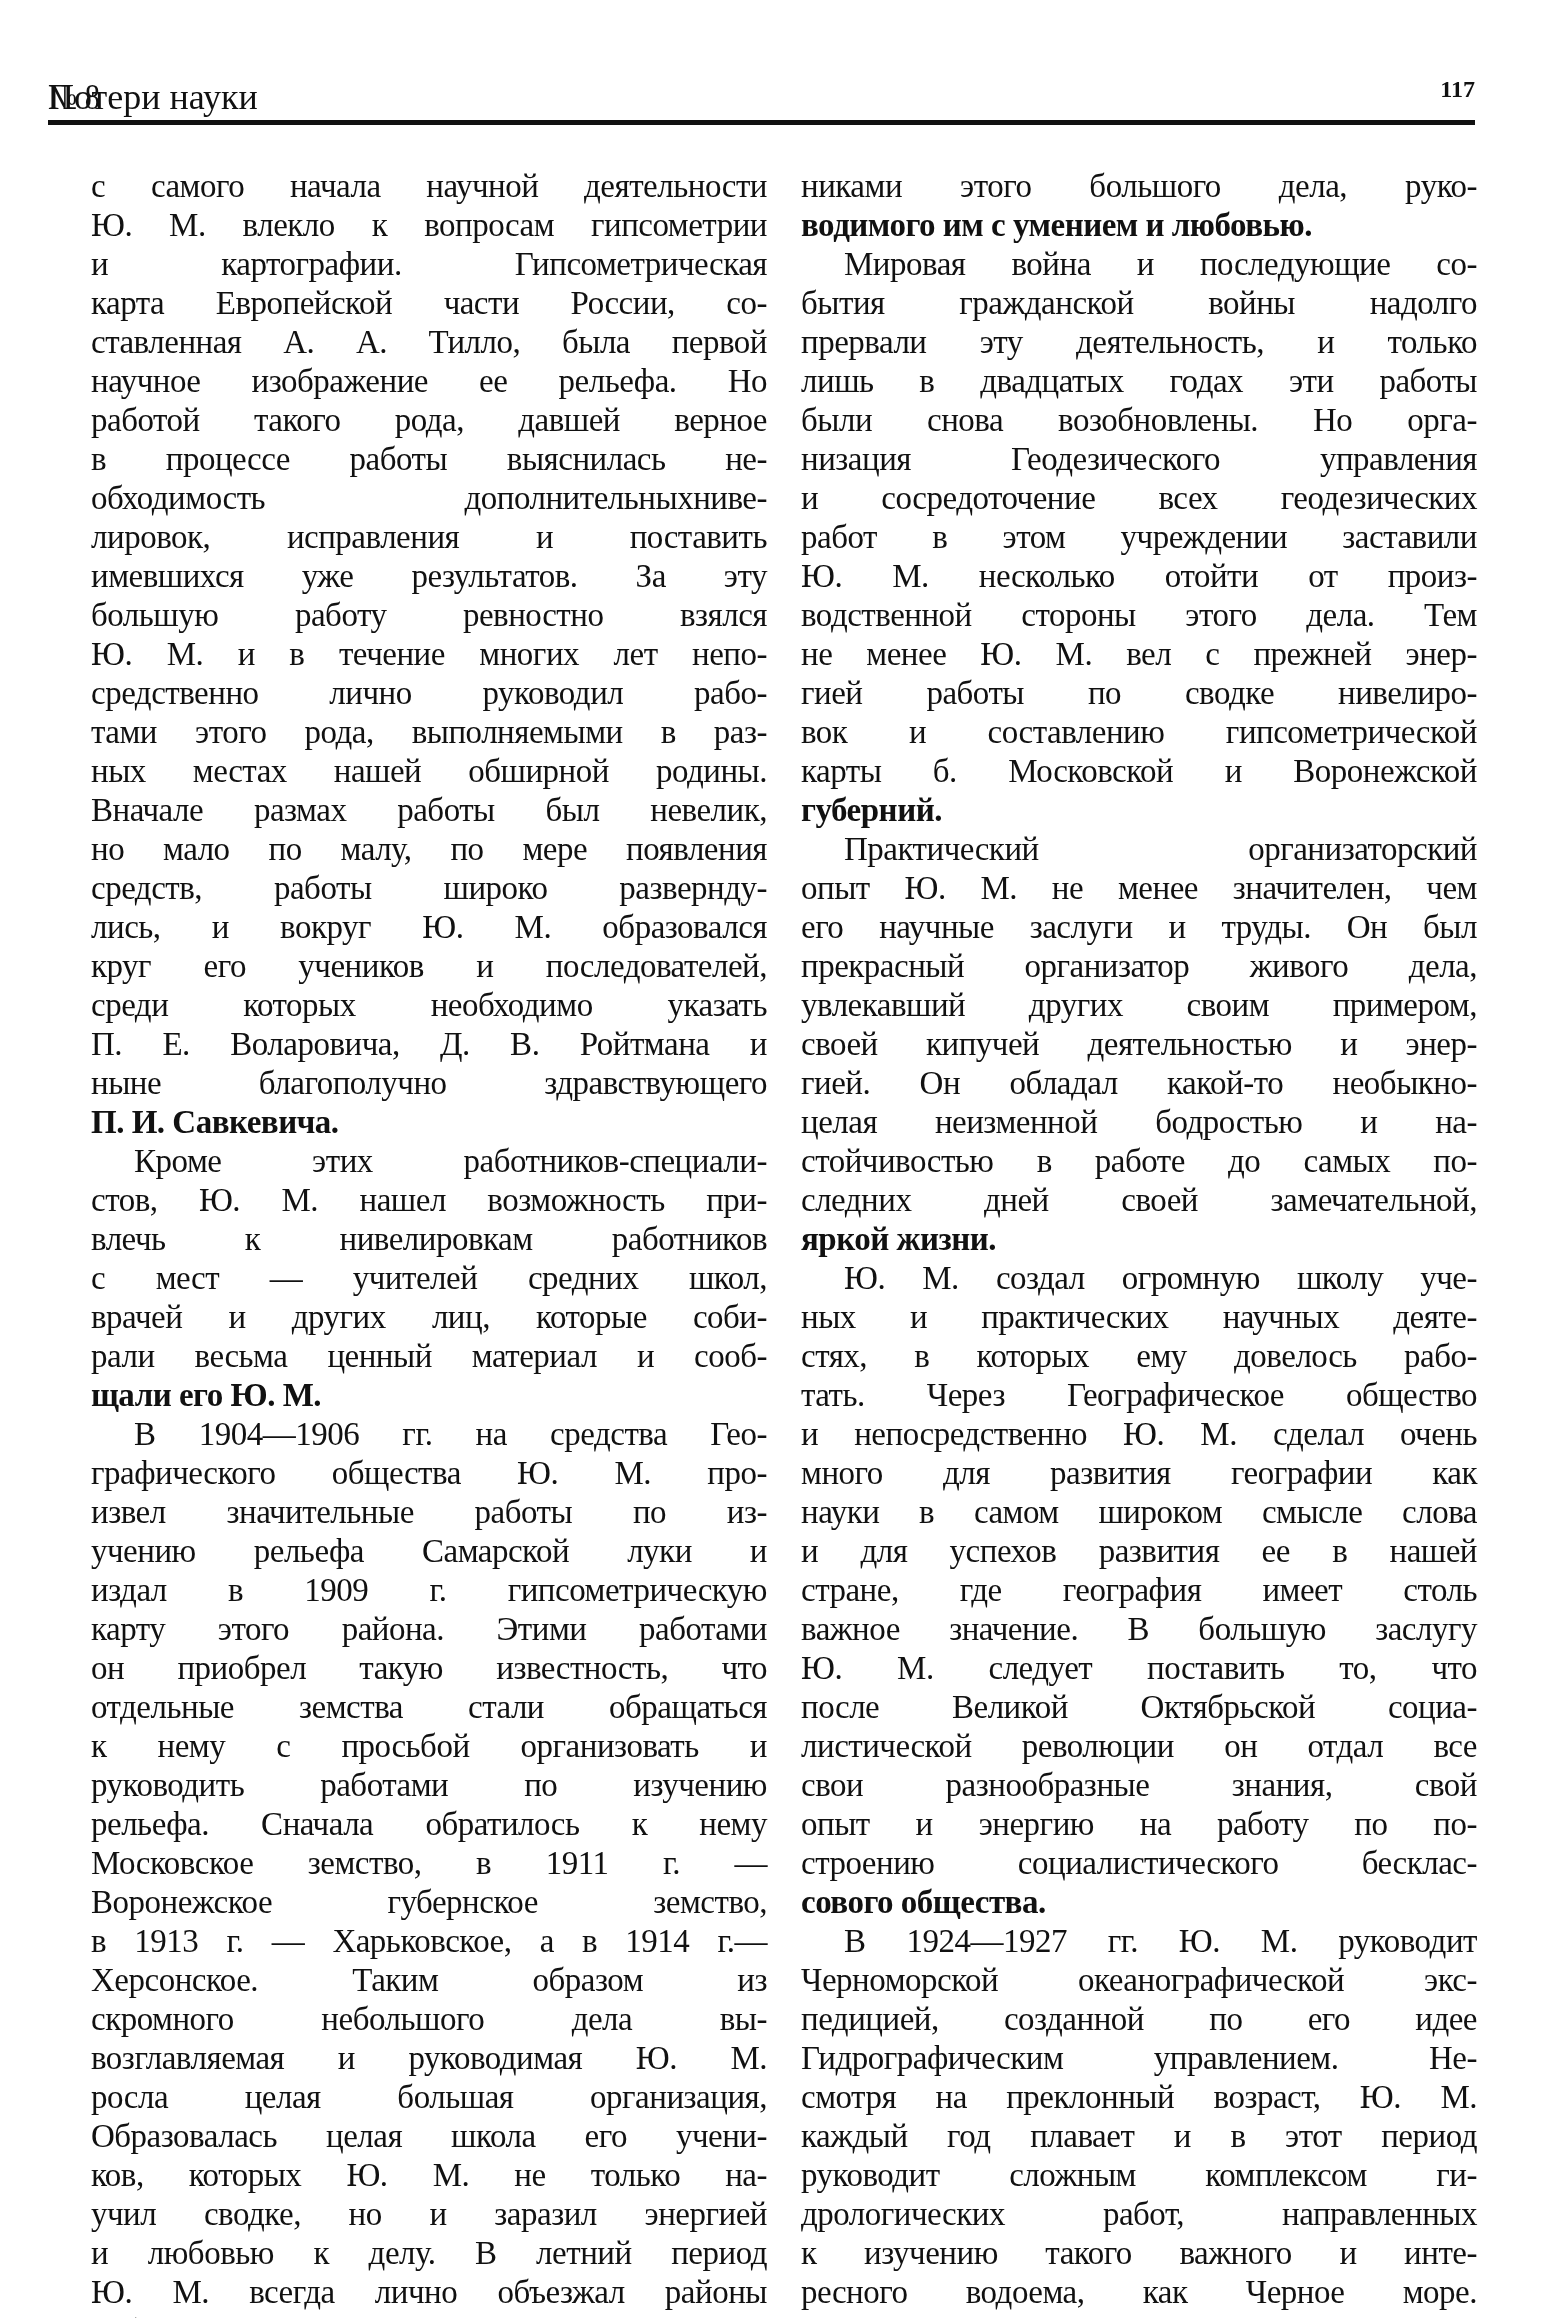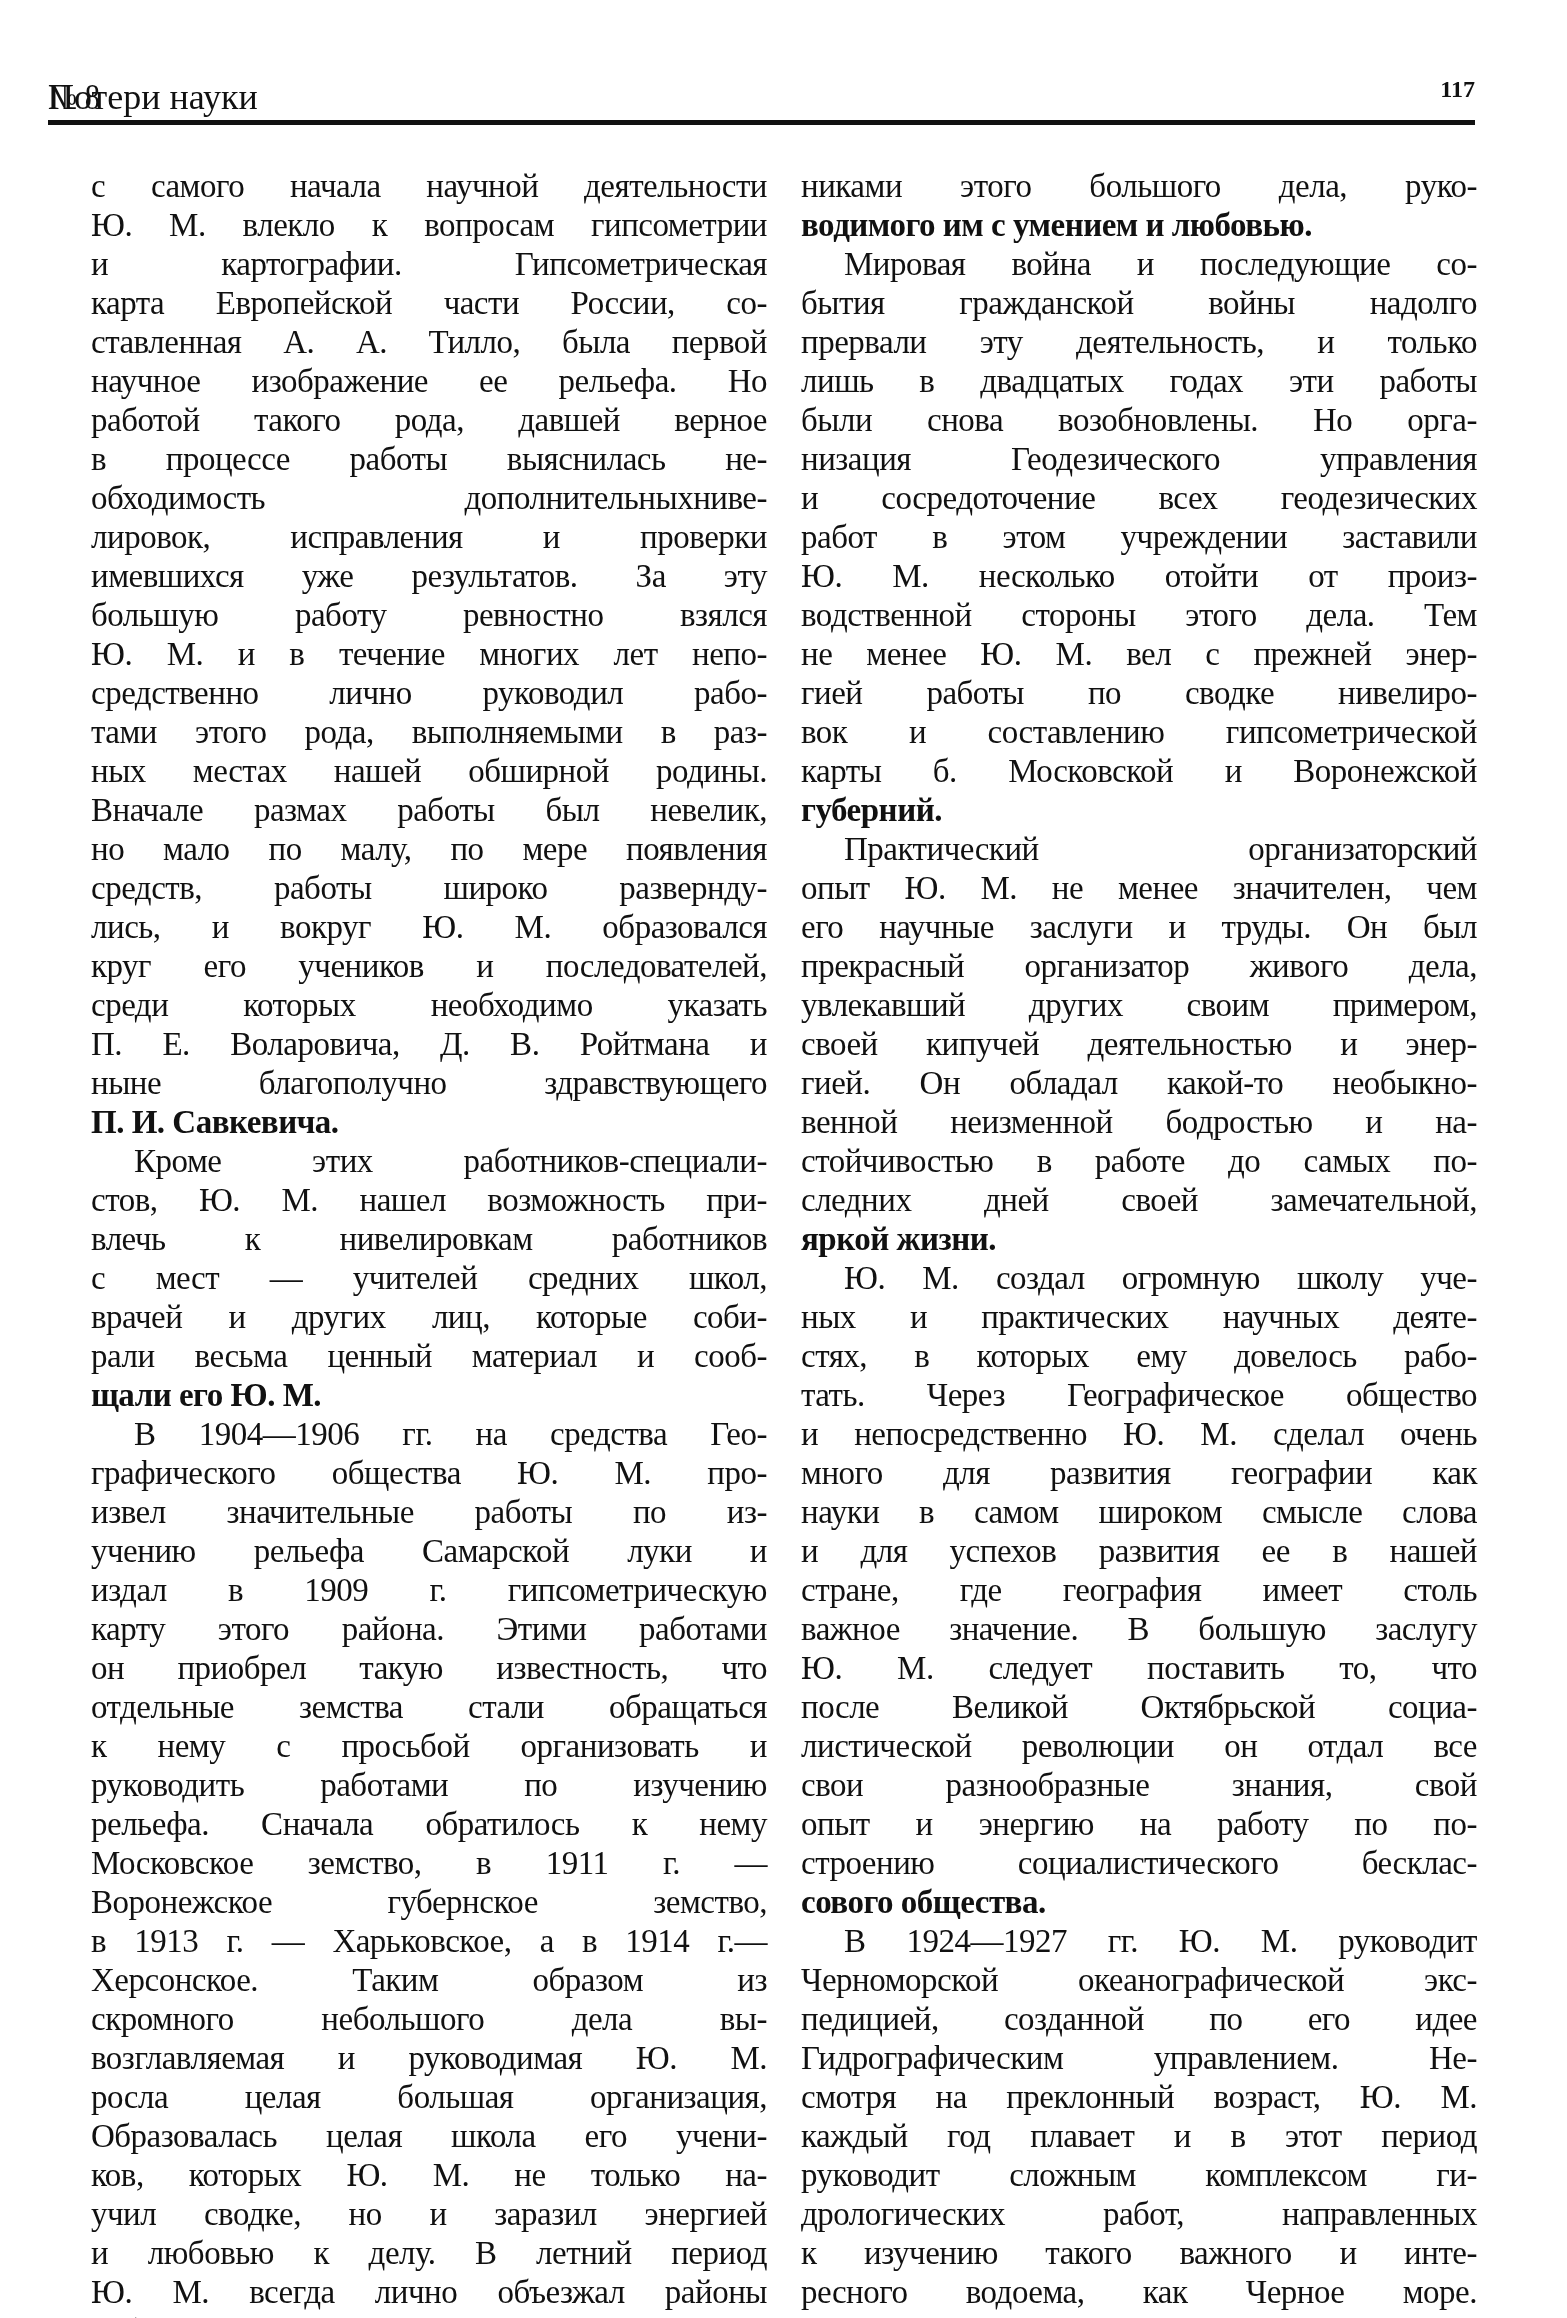--- a/index.html
+++ b/index.html
@@ -31,21 +31,21 @@
 <div class="col left">
     <div class="line">с самого начала научной деятельности</div>
     <div class="line">Ю. М. влекло к вопросам гипсометрии</div>
     <div class="line">и картографии. Гипсометрическая</div>
     <div class="line">карта Европейской части России, со-</div>
     <div class="line">ставленная А. А. Тилло, была первой</div>
     <div class="line">научное изображение ее рельефа. Но</div>
     <div class="line">работой такого рода, давшей верное</div>
     <div class="line">в процессе работы выяснилась не-</div>
     <div class="line">обходимость дополнительныхниве-</div>
-    <div class="line">лировок, исправления и проверки</div>
+    <div class="line">лировок, исправления и поставить</div>
     <div class="line">имевшихся уже результатов. За эту</div>
     <div class="line">большую работу ревностно взялся</div>
     <div class="line">Ю. М. и в течение многих лет непо-</div>
     <div class="line">средственно лично руководил рабо-</div>
     <div class="line">тами этого рода, выполняемыми в раз-</div>
     <div class="line">ных местах нашей обширной родины.</div>
     <div class="line">Вначале размах работы был невелик,</div>
     <div class="line">но мало по малу, по мере появления</div>
     <div class="line">средств, работы широко развернду-</div>
     <div class="line">лись, и вокруг Ю. М. образовался</div>
@@ -104,21 +104,21 @@
     <div class="line">вок и составлению гипсометрической</div>
     <div class="line">карты б. Московской и Воронежской</div>
     <div class="line last">губерний.</div>
     <div class="line indent">Практический организаторский</div>
     <div class="line">опыт Ю. М. не менее значителен, чем</div>
     <div class="line">его научные заслуги и труды. Он был</div>
     <div class="line">прекрасный организатор живого дела,</div>
     <div class="line">увлекавший других своим примером,</div>
     <div class="line">своей кипучей деятельностью и энер-</div>
     <div class="line">гией. Он обладал какой-то необыкно-</div>
-    <div class="line">венной неизменной бодростью и на-</div>
+    <div class="line">целая неизменной бодростью и на-</div>
     <div class="line">стойчивостью в работе до самых по-</div>
     <div class="line">следних дней своей замечательной,</div>
     <div class="line last">яркой жизни.</div>
     <div class="line indent">Ю. М. создал огромную школу уче-</div>
     <div class="line">ных и практических научных деяте-</div>
     <div class="line">стях, в которых ему довелось рабо-</div>
     <div class="line">тать. Через Географическое общество</div>
     <div class="line">и непосредственно Ю. М. сделал очень</div>
     <div class="line">много для развития географии как</div>
     <div class="line">науки в самом широком смысле слова</div>

